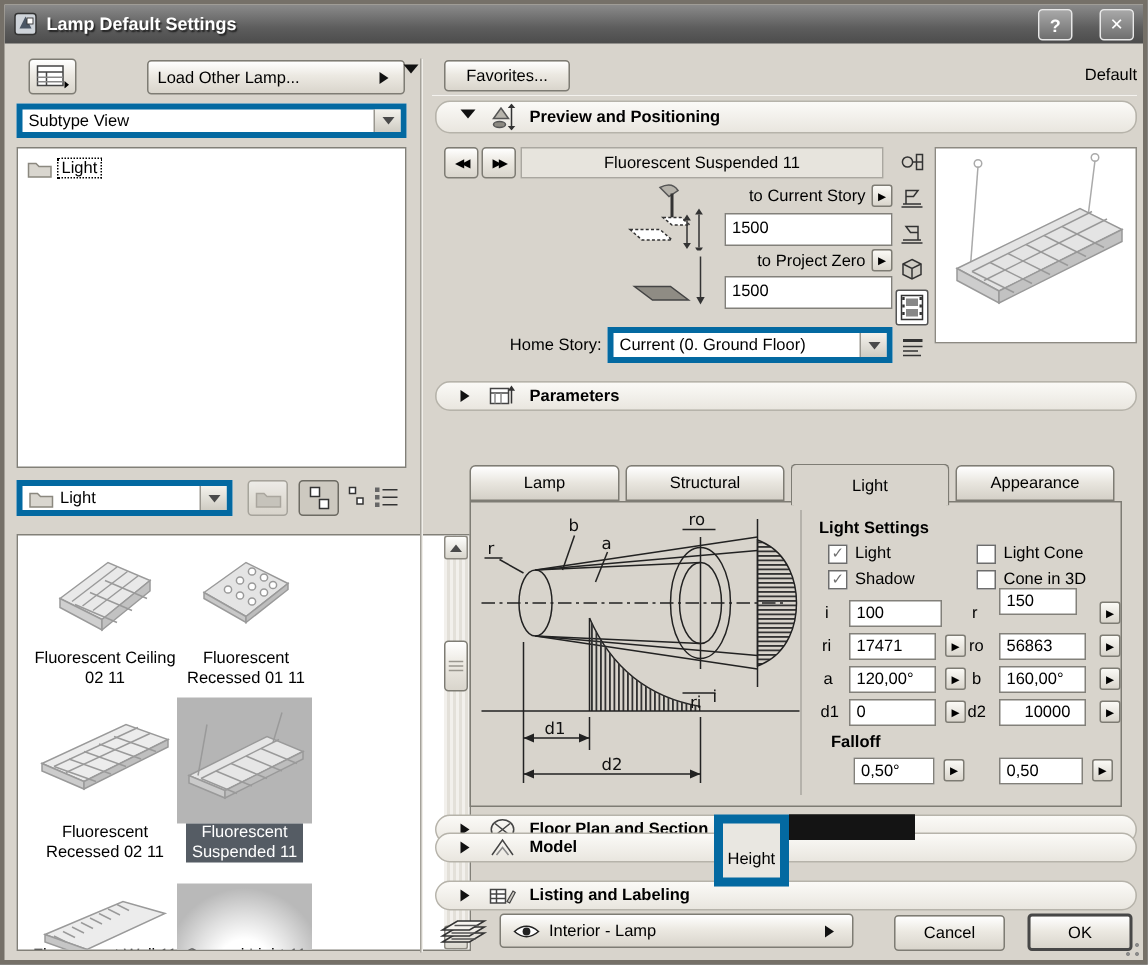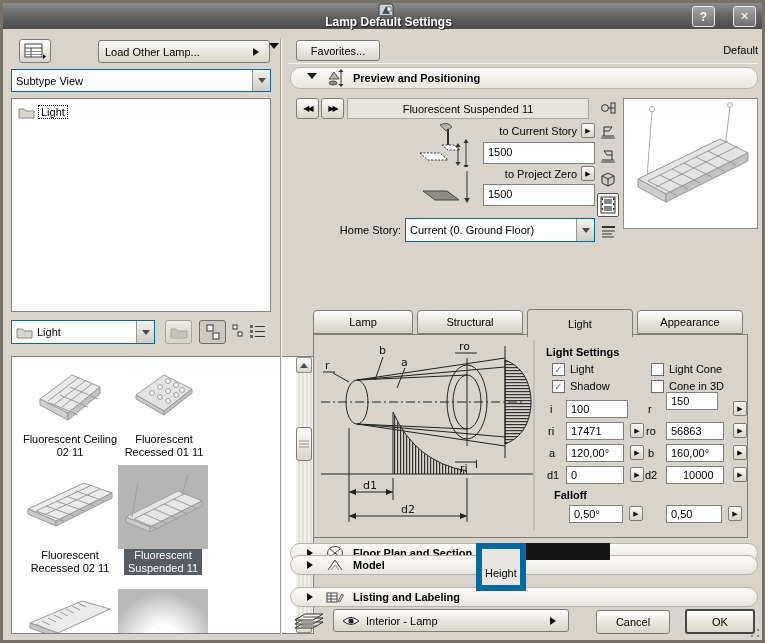--- a/index.html
+++ b/index.html
@@ -2,33 +2,33 @@
 <html><head>
 <meta charset="utf-8">
 <style>
   html,body{margin:0;padding:0;background:#9a9a9a;}
   .window{position:relative;width:765px;height:643px;box-sizing:border-box;
     font-family:"Liberation Sans","DejaVu Sans",sans-serif;font-size:11px;color:#000;
     background:#d8d4cc;border:3px solid #757068;outline:1px solid #2f2f2f;overflow:hidden;}
   .abs{position:absolute;box-sizing:border-box;}
   
   .titlebar{left:0;top:0;width:759px;height:26px;background:linear-gradient(180deg,#8b8b8b,#5d5d5d 60%,#4c4c4c);
-    display:flex;align-items:center;padding-left:6px;flex-direction:column;}
+    display:flex;align-items:center;padding-left:6px;}
   .title-text{color:#fff;font-weight:bold;font-size:12px;margin-left:6px;text-shadow:1px 1px 1px #222;}
   .win-btn{position:absolute;top:3px;width:21px;height:19px;border:1px solid #e8e8e8;border-radius:3px;
     background:linear-gradient(180deg,#a8a8a8,#6f6f6f);color:#fff;font-weight:bold;font-size:12px;
     display:flex;align-items:center;justify-content:center;}
   .win-btn.help::before{content:"?";}
   .win-btn.close::before{content:"✕";font-size:11px;}
   
   .btn{background:linear-gradient(180deg,#ffffff,#ece9e2 45%,#d9d5cc);border:1px solid #7e7c74;border-radius:3px;
     display:flex;align-items:center;justify-content:center;}
   .sunken{background:#fff;border:1px solid #828078;}
   .inputv{background:#fff;border:1px solid #82807a;padding:3px 4px;overflow:hidden;white-space:nowrap;}
-  .dd{background:#fff;border:1px solid #0369a1;display:flex;align-items:center;}
+  .dd{background:#fff;border:4px solid #0369a1;display:flex;align-items:center;}
   .dd .dd-txt{flex:1;padding-left:4px;overflow:hidden;white-space:nowrap;}
   .dd-btn{width:17px;align-self:stretch;background:linear-gradient(180deg,#f4f2ec,#cfccc3);border-left:1px solid #9a978f;
     display:flex;align-items:center;justify-content:center;}
   .dd-btn::before{content:"";border:4px solid transparent;border-top:5px solid #4a4a4a;margin-top:4px;}
   .menu-btn{width:14px;height:15px;background:linear-gradient(180deg,#fbfaf6,#d9d5cc);border:1px solid #7e7c74;border-radius:2px;
     display:flex;align-items:center;justify-content:center;font-size:7px;}
   .menu-btn::before{content:"▶";}
   .tri-r{width:0;height:0;border:4px solid transparent;border-left:6px solid #111;}
   .tri-d{width:0;height:0;border:5px solid transparent;border-top:6px solid #111;}
   .pill{background:linear-gradient(180deg,#fbfaf7,#e9e6df);border:1px solid #b6b3aa;border-radius:10px;
@@ -373,20 +373,34 @@
           <line x1="48" y1="70" x2="76" y2="84"></line>
           <line x1="60" y1="64" x2="88" y2="78"></line>
           <line x1="72" y1="58" x2="100" y2="72"></line>
           <line x1="84" y1="52" x2="112" y2="66"></line>
           <line x1="24" y1="82" x2="104" y2="42"></line>
           <line x1="32" y1="88" x2="114" y2="47"></line>
         </g>
     </svg>
   </div>
 
+  <div class="abs pill" style="left:287px;top:251px;width:468px;height:20px">
+    <span class="tri-r"></span>
+    <span class="ic">
+      <svg width="18" height="16">
+          <rect x="1" y="3" width="12" height="10" fill="#fff" stroke="#444"></rect>
+          <line x1="1" y1="6" x2="13" y2="6" stroke="#444"></line>
+          <line x1="4" y1="6" x2="4" y2="13" stroke="#888"></line>
+          <line x1="8" y1="6" x2="8" y2="13" stroke="#888"></line>
+          <line x1="15" y1="3" x2="15" y2="13" stroke="#333"></line>
+          <path d="M15 1 l2.4 3.5 h-4.8 Z" fill="#333"></path>
+        </svg>
+    </span>
+    <b>Parameters</b>
+  </div>
 
 
   <div class="abs" style="left:310px;top:331px;width:435px;height:204px;border:1px solid #7e7c74;background:#d8d4cc"></div>
   <div class="abs tab" style="left:310px;top:307px;width:100px">
       <span>Lamp</span>
     </div>
   <div class="abs tab" style="left:414px;top:307px;width:106px">
       <span>Structural</span>
     </div>
   <div class="abs tab active" style="left:524px;top:306px;width:106px">

